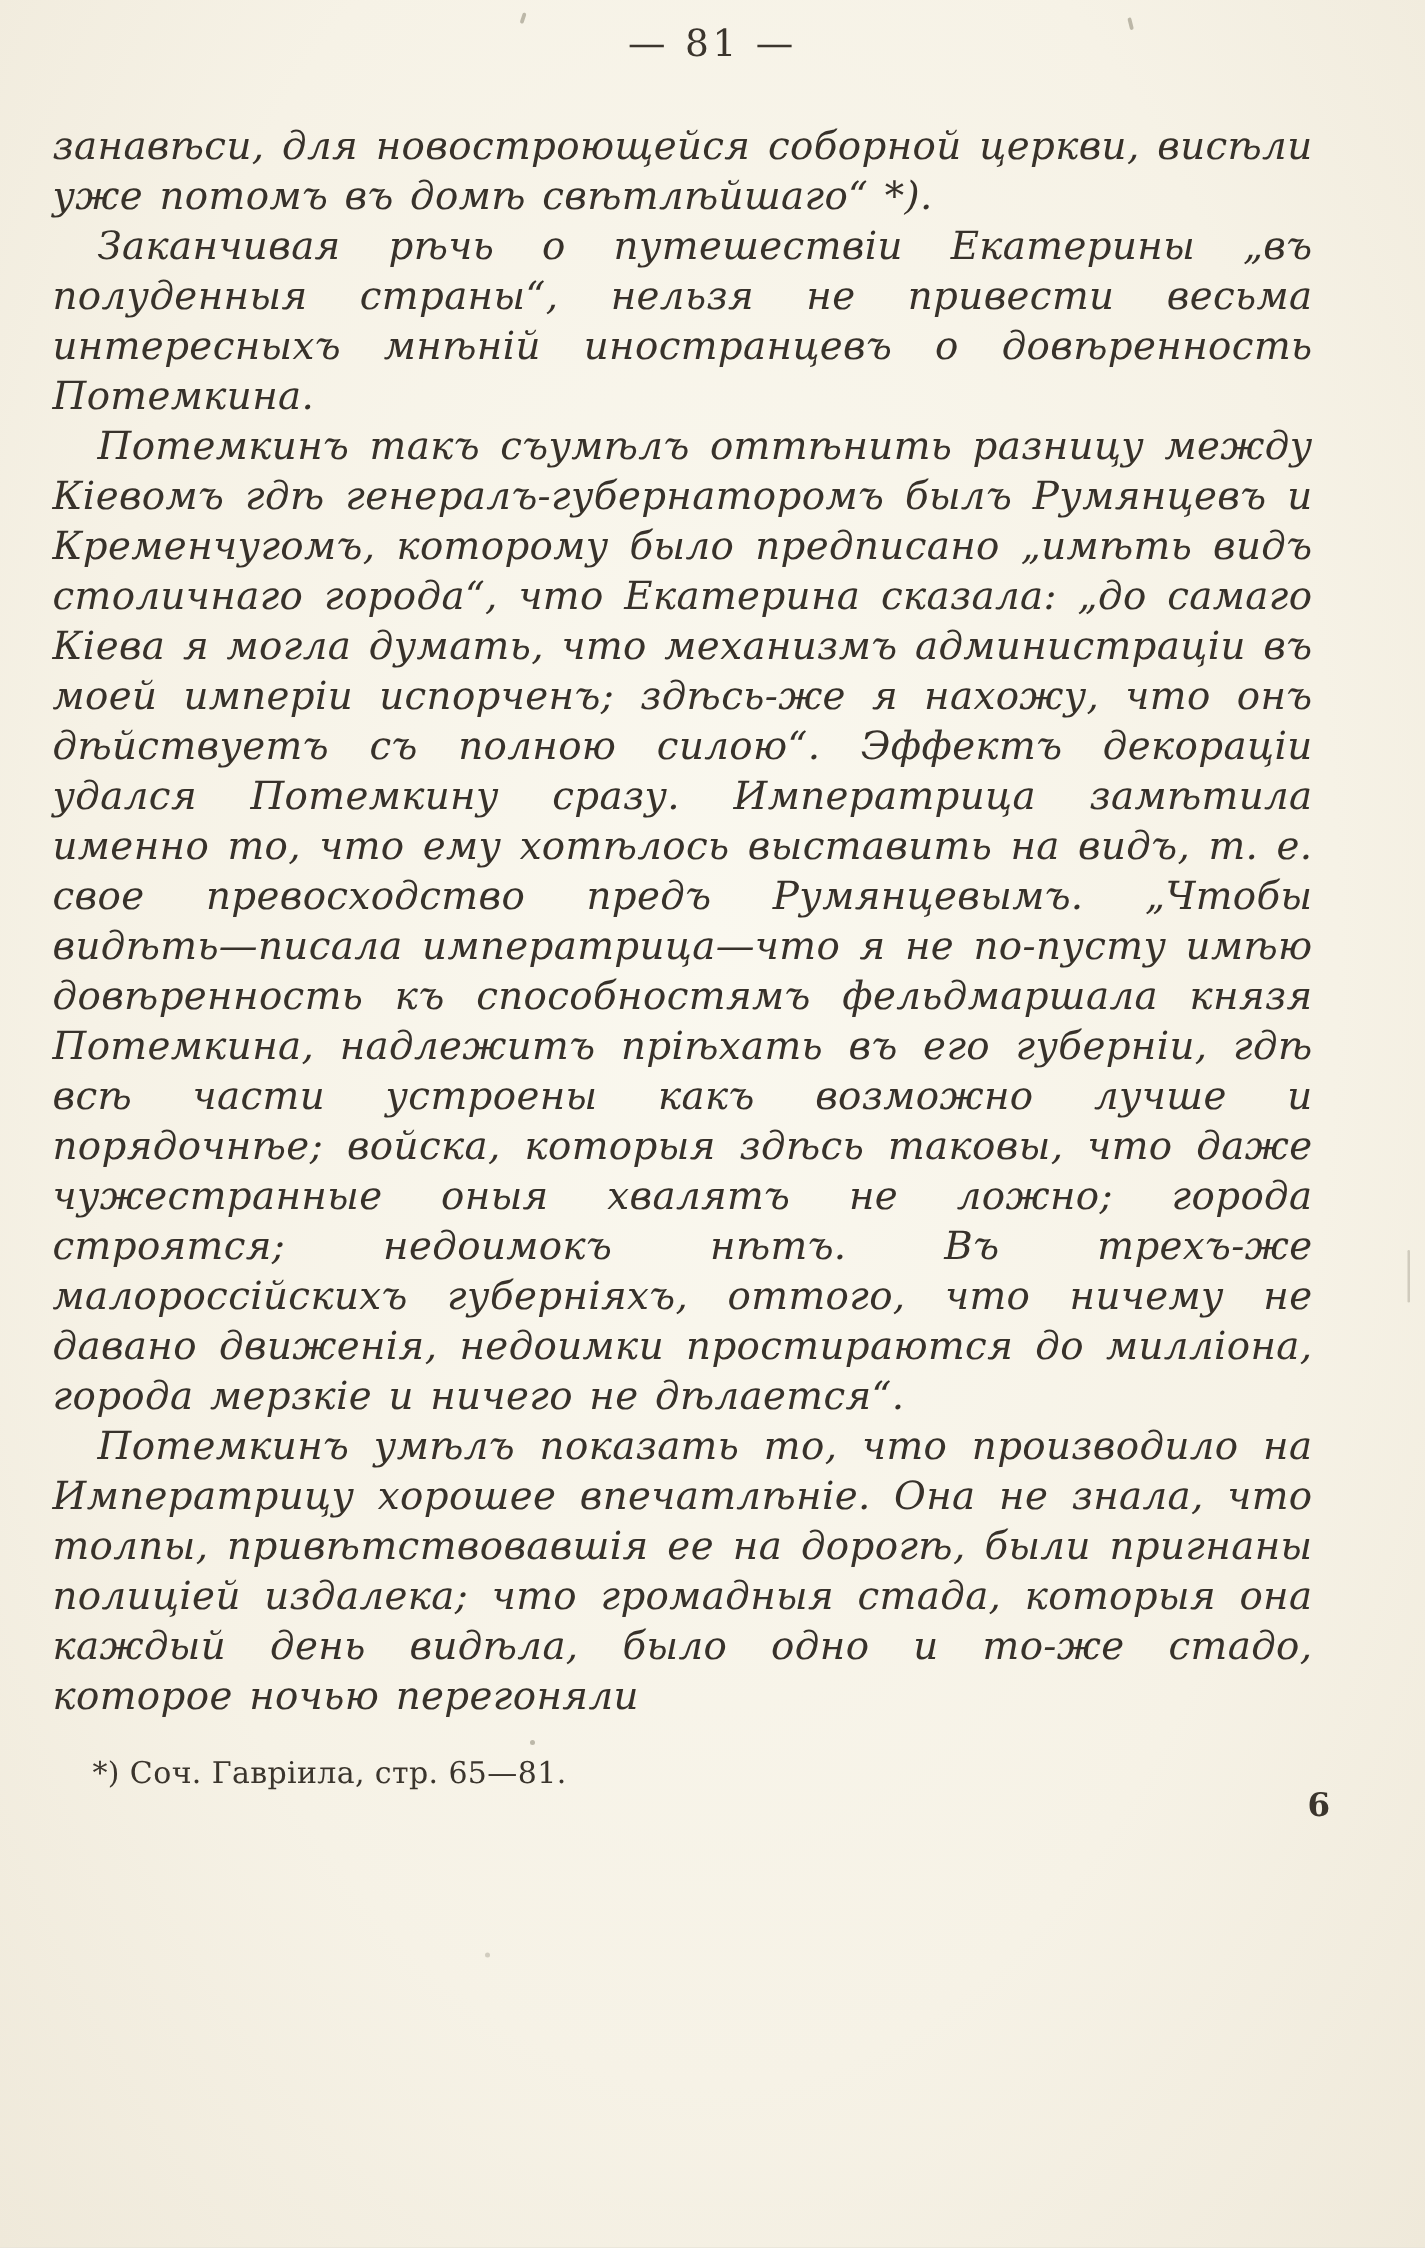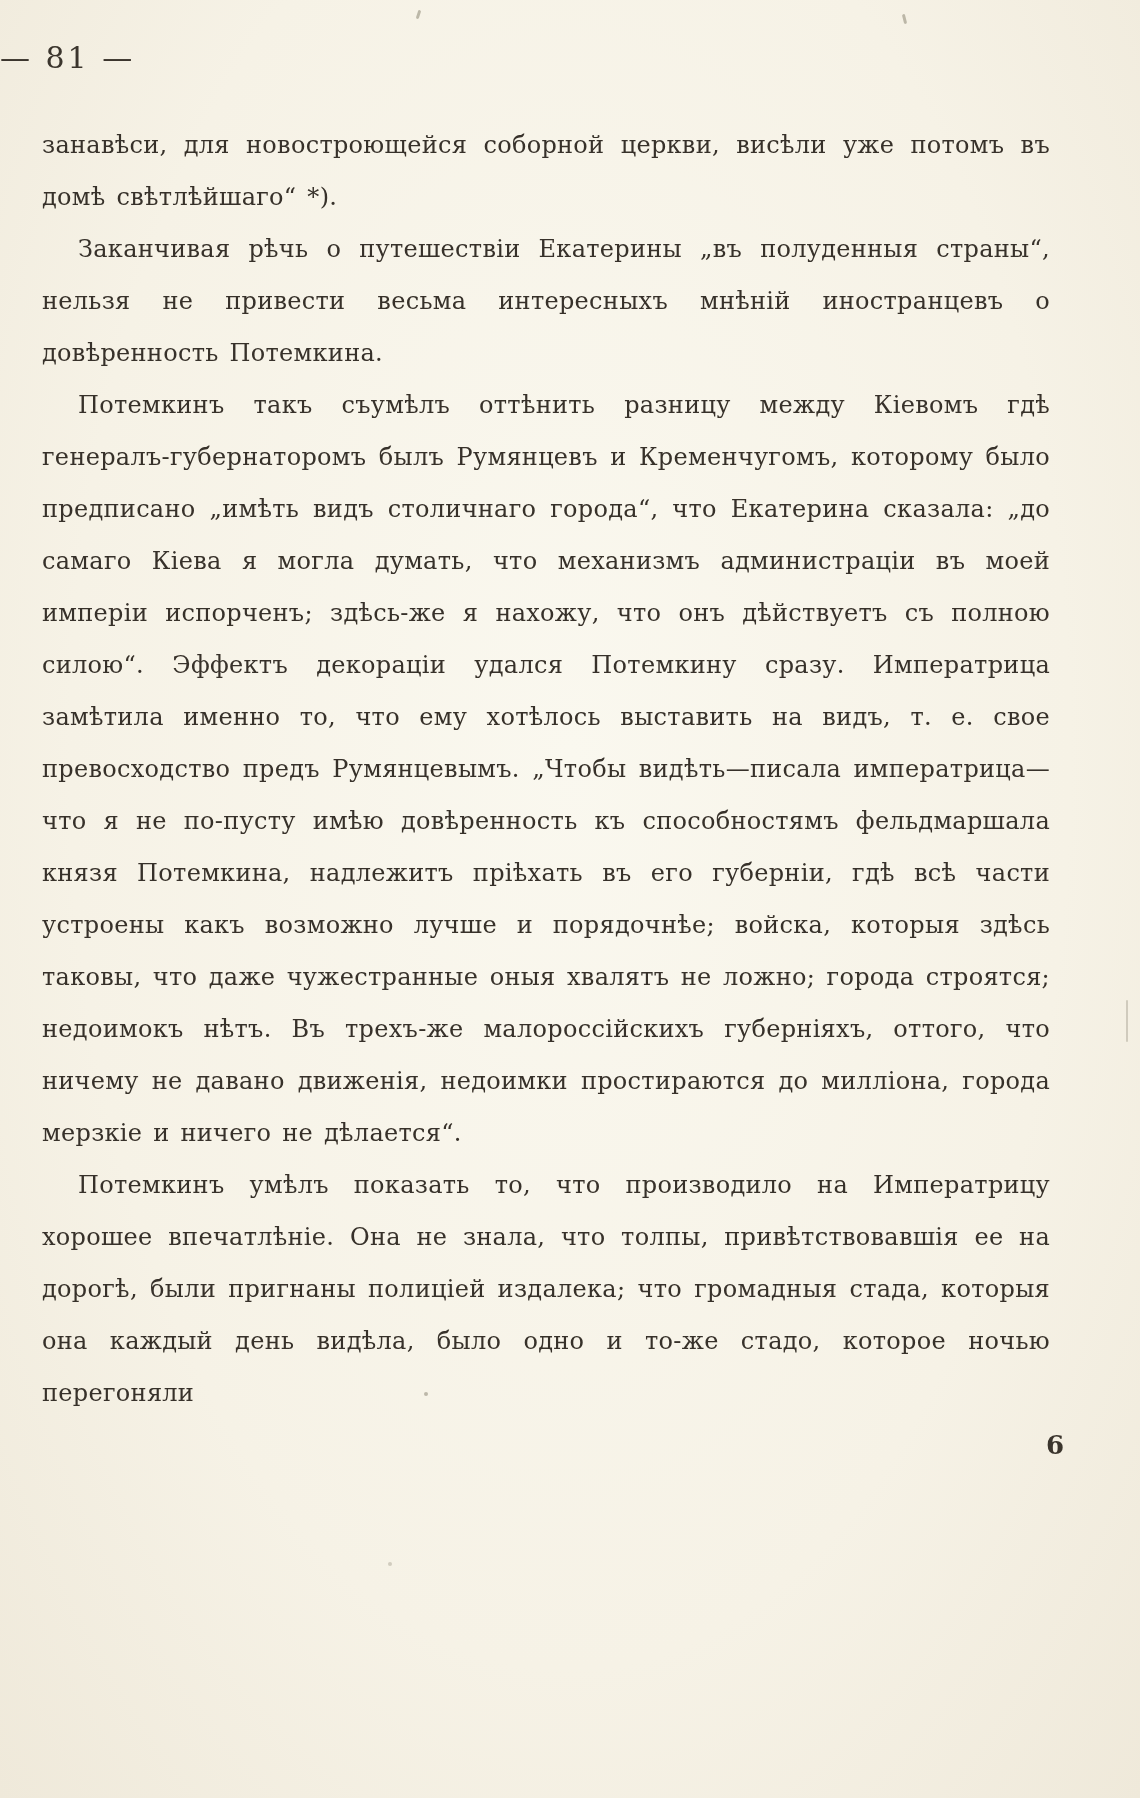--- a/index.html
+++ b/index.html
@@ -12,32 +12,34 @@
     width: 1140px;
     height: 1798px;
     margin: 0 auto;
     box-sizing: border-box;
     overflow: hidden;
     background: radial-gradient(ellipse at 50% 42%, #faf8ef 0%, #f6f2e6 62%, #efe9da 100%);
     color: #37312a;
     font-family: "DejaVu Serif", "Liberation Serif", serif;
   }
   .page-number-header {
-    padding-top: 40px;
+    padding-top: 18px;
+    text-align: center;
     font-size: 30px;
     letter-spacing: 3px;
     color: #3b352d;
   }
   .text-block {
     margin: 44px 90px 0 42px;
-    font-size: 24px;
-    line-height: 52px;
+    font-size: 31px;
+    line-height: 40px;
     text-align: justify;
     word-spacing: 3px;
     letter-spacing: 0.3px;
+    font-style: italic;
   }
   .text-block p {
     margin: 0;
     text-indent: 36px;
   }
   .text-block p.continuation {
     text-indent: 0;
   }
   .footnote {
     margin: 26px 90px 0 42px;
@@ -75,20 +77,21 @@
 
   <div class="page-number-header">— 81 —</div>
 
   <div class="text-block">
     <p class="continuation">занавѣси, для новостроющейся соборной церкви, висѣли уже потомъ въ домѣ свѣтлѣйшаго“ *).</p>
     <p>Заканчивая рѣчь о путешествіи Екатерины „въ полуденныя страны“, нельзя не привести весьма интересныхъ мнѣній иностранцевъ о довѣренность Потемкина.</p>
     <p>Потемкинъ такъ съумѣлъ оттѣнить разницу между Кіевомъ гдѣ генералъ-губернаторомъ былъ Румянцевъ и Кременчугомъ, которому было предписано „имѣть видъ столичнаго города“, что Екатерина сказала: „до самаго Кіева я могла думать, что механизмъ администраціи въ моей имперіи испорченъ; здѣсь-же я нахожу, что онъ дѣйствуетъ съ полною силою“. Эффектъ декораціи удался Потемкину сразу. Императрица замѣтила именно то, что ему хотѣлось выставить на видъ, т. е. свое превосходство предъ Румянцевымъ. „Чтобы видѣть—писала императрица—что я не по-пусту имѣю довѣренность къ способностямъ фельдмаршала князя Потемкина, надлежитъ пріѣхать въ его губерніи, гдѣ всѣ части устроены какъ возможно лучше и порядочнѣе; войска, которыя здѣсь таковы, что даже чужестранные оныя хвалятъ не ложно; города строятся; недоимокъ нѣтъ. Въ трехъ-же малороссійскихъ губерніяхъ, оттого, что ничему не давано движенія, недоимки простираются до милліона, города мерзкіе и ничего не дѣлается“.</p>
     <p>Потемкинъ умѣлъ показать то, что производило на Императрицу хорошее впечатлѣніе. Она не знала, что толпы, привѣтствовавшія ее на дорогѣ, были пригнаны полиціей издалека; что громадныя стада, которыя она каждый день видѣла, было одно и то-же стадо, которое ночью перегоняли</p>
   </div>
 
+  <div class="footnote">*) Соч. Гавріила, стр. 65—81.</div>
 
   <div class="signature-mark">6</div>
 
   <div class="speck speck-tick-top-center"></div>
   <div class="speck speck-tick-top-right"></div>
   <div class="speck speck-edge-right"></div>
   <div class="speck speck-dot-mid-bottom"></div>
   <div class="speck speck-dot-low-center"></div>
 
 </div>

